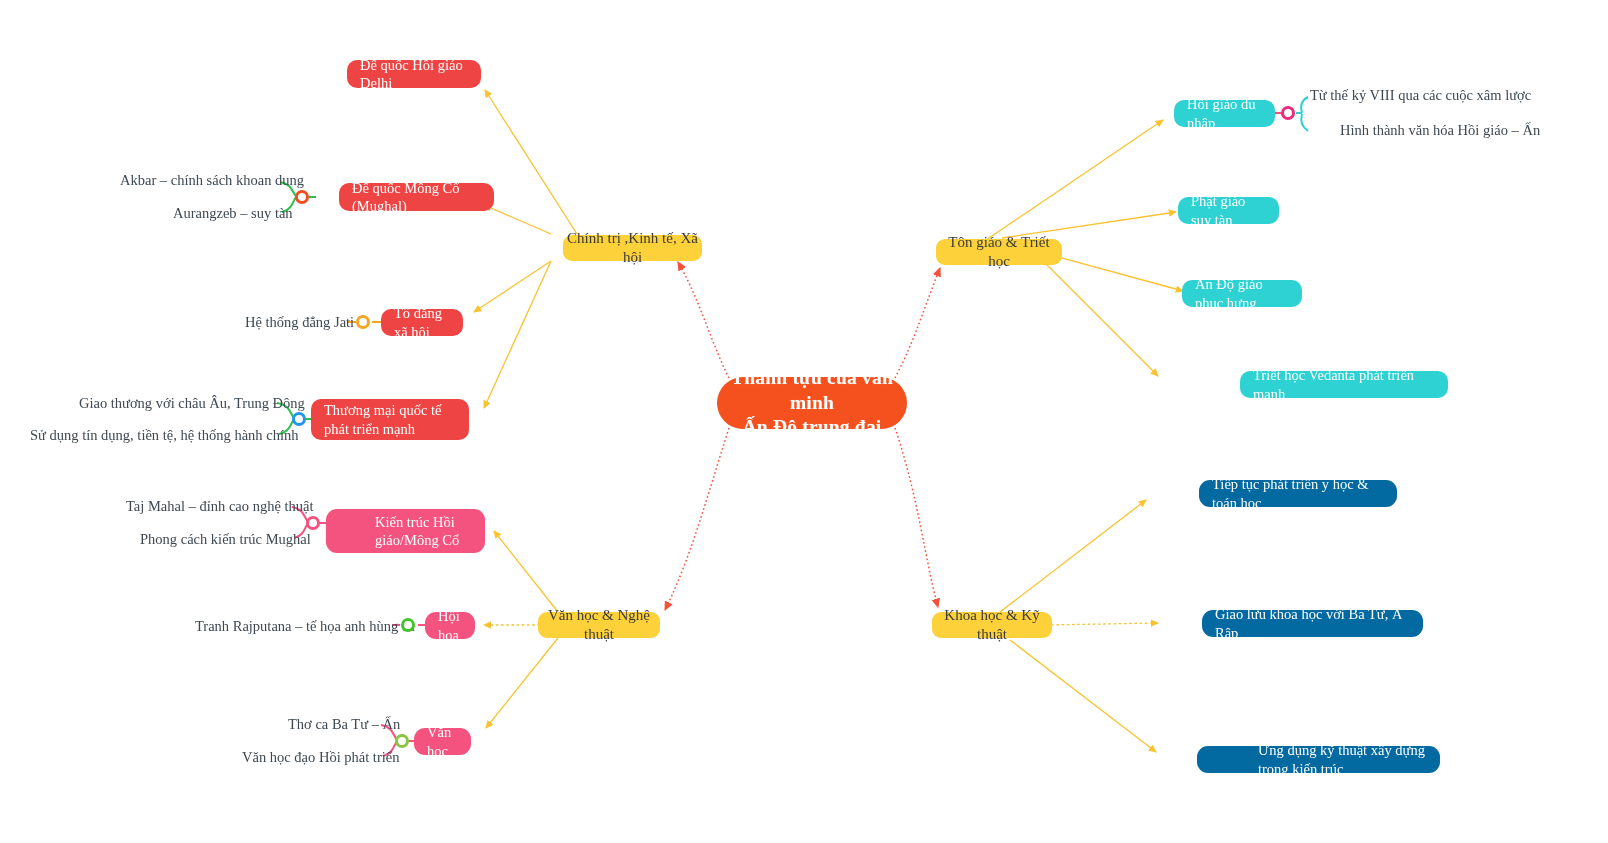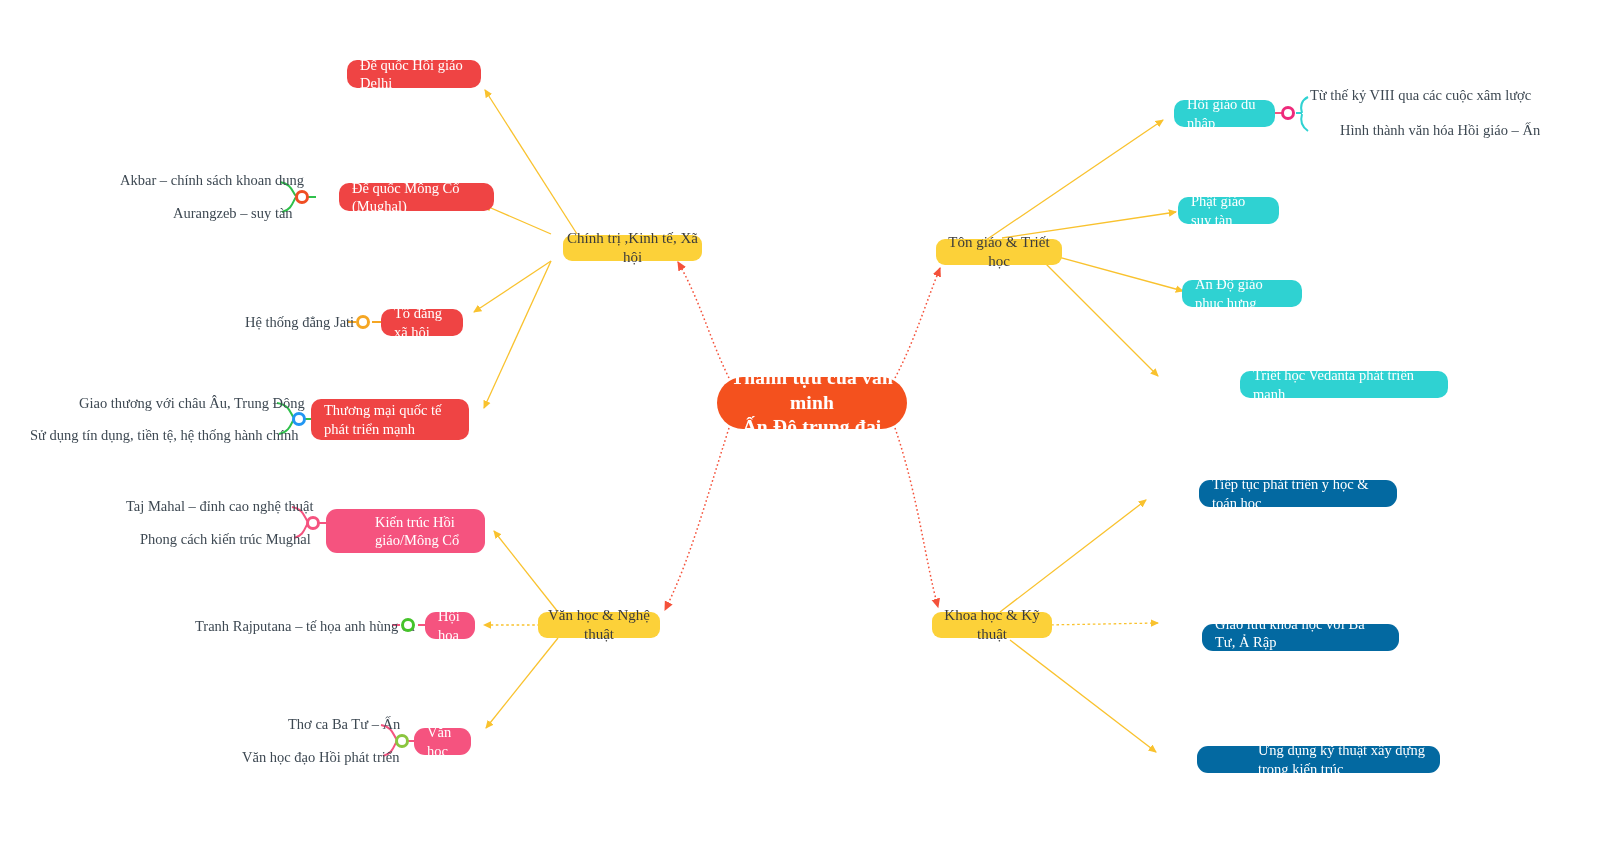--- a/index.html
+++ b/index.html
@@ -189,21 +189,21 @@
   <div class="node teal" style="left:1182px; top:280px; width:120px; height:27px;">
     <span class="pad">Ấn Độ giáo phục hưng</span>
   </div>
   <div class="node teal" style="left:1240px; top:371px; width:208px; height:27px;">
     <span class="pad">Triết học Vedanta phát triển mạnh</span>
   </div>
 
   <div class="node purple" style="left:1165px; top:480px; width:198px; height:27px;">
     <span class="pad">Tiếp tục phát triển y học &amp; toán học</span>
   </div>
-  <div class="node purple" style="left:1168px; top:624px; width:197px; height:27px;align-items:flex-end;">
+  <div class="node purple" style="left:1168px; top:610px; width:221px; height:27px;">
     <span class="pad">Giao lưu khoa học với Ba Tư, Ả Rập</span>
   </div>
   <div class="node purple" style="left:1163px; top:746px; width:243px; height:27px;padding-left:48px;">
     <span class="pad">Ứng dụng kỹ thuật xây dựng trong kiến trúc</span>
   </div>
 
   <div class="leaf-text" style="left:120px; top:172px;">
     <span>Akbar – chính sách khoan dung</span>
   </div>
   <div class="leaf-text" style="left:173px; top:205px;">

